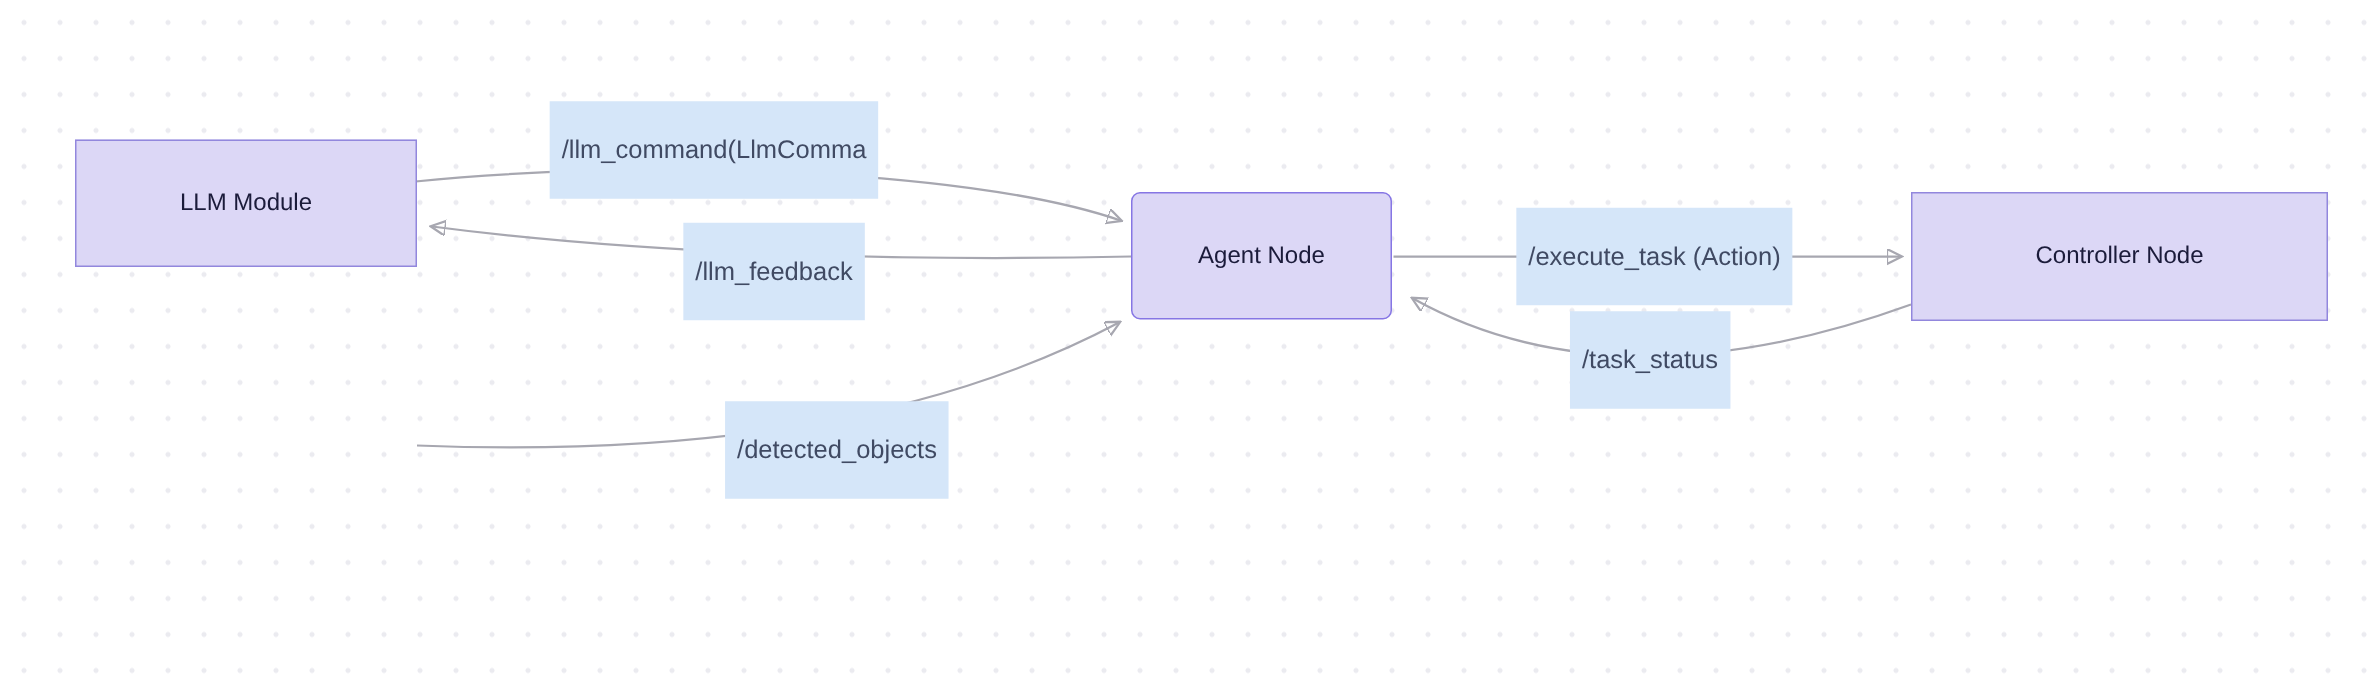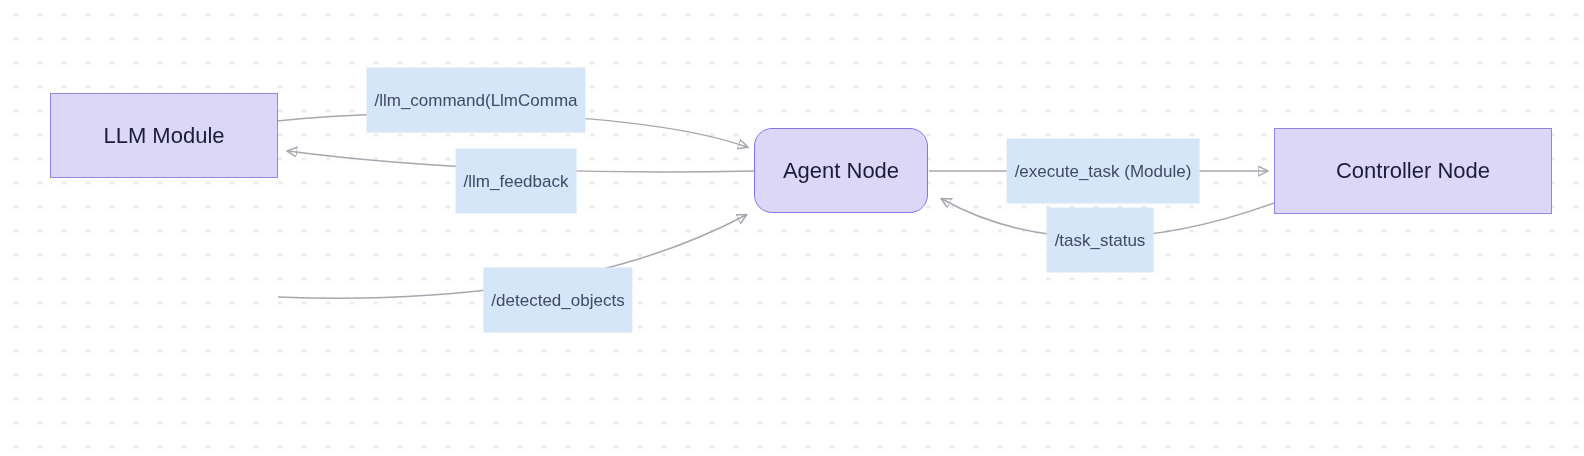--- a/index.html
+++ b/index.html
@@ -31,26 +31,26 @@
     stroke-width: 1.5;
   }
   .node {
     position: absolute;
     display: flex;
     align-items: center;
     justify-content: center;
     background: var(--node-fill, #dcd7f6);
     border: 1.5px solid var(--node-border, #9287dd);
     color: var(--node-text, #1b1b3a);
-    font-size: 22px;
+    font-size: 16px;
     box-sizing: border-box;
     text-align: center;
   }
   .node.rounded {
-    border-radius: 18px;
+    border-radius: 6px;
     border-color: var(--agent-border, #8676e4);
     align-items: center;
   }
   .node-llm        { left: 50px;   top: 93px;  width: 228px; height: 85px; }
   .node-vision     { left: 50px;   top: 257px; width: 228px; height: 86px; }
   .node-agent      { left: 754px;  top: 128px; width: 174px; height: 85px; }
   .node-controller { left: 1274px; top: 128px; width: 278px; height: 86px; }
   .edge-label {
     position: absolute;
     transform: translate(-50%, -50%);
@@ -97,17 +97,17 @@
   <div class="node node-controller">
     <span>Controller Node</span>
   </div>
 
   <div class="edge-label label-llm-command">/llm_command(LlmComma</div>
 
   <div class="edge-label label-llm-feedback">/llm_feedback</div>
 
   <div class="edge-label label-detected-objects">/detected_objects</div>
 
-  <div class="edge-label label-execute-task">/execute_task (Module)</div>
+  <div class="edge-label label-execute-task">/execute_task (Action)</div>
 
   <div class="edge-label label-task-status">/task_status</div>
 
 </div>
 
 </body></html>

